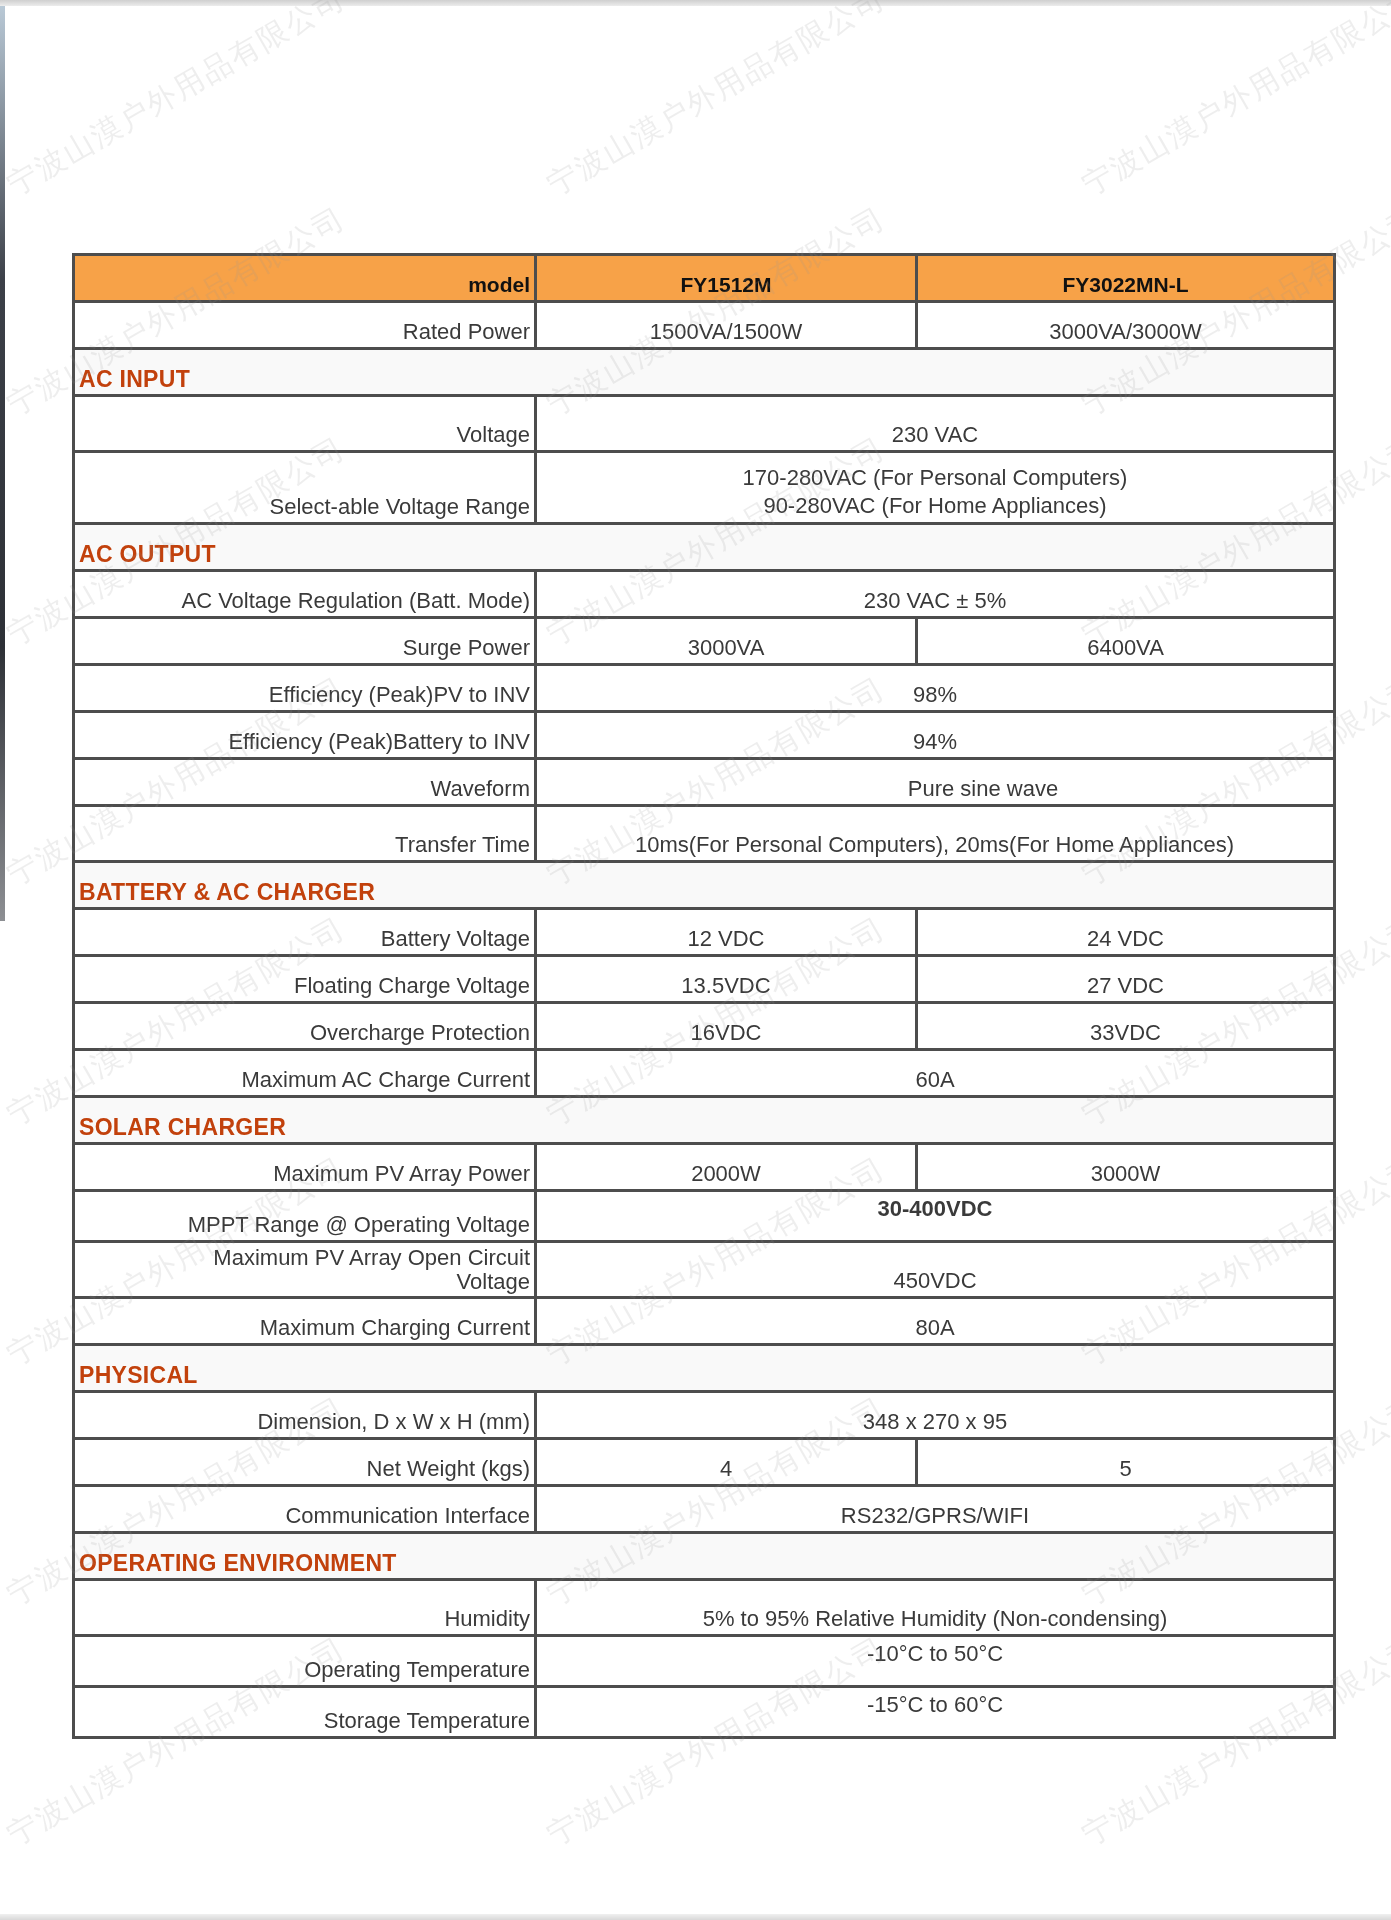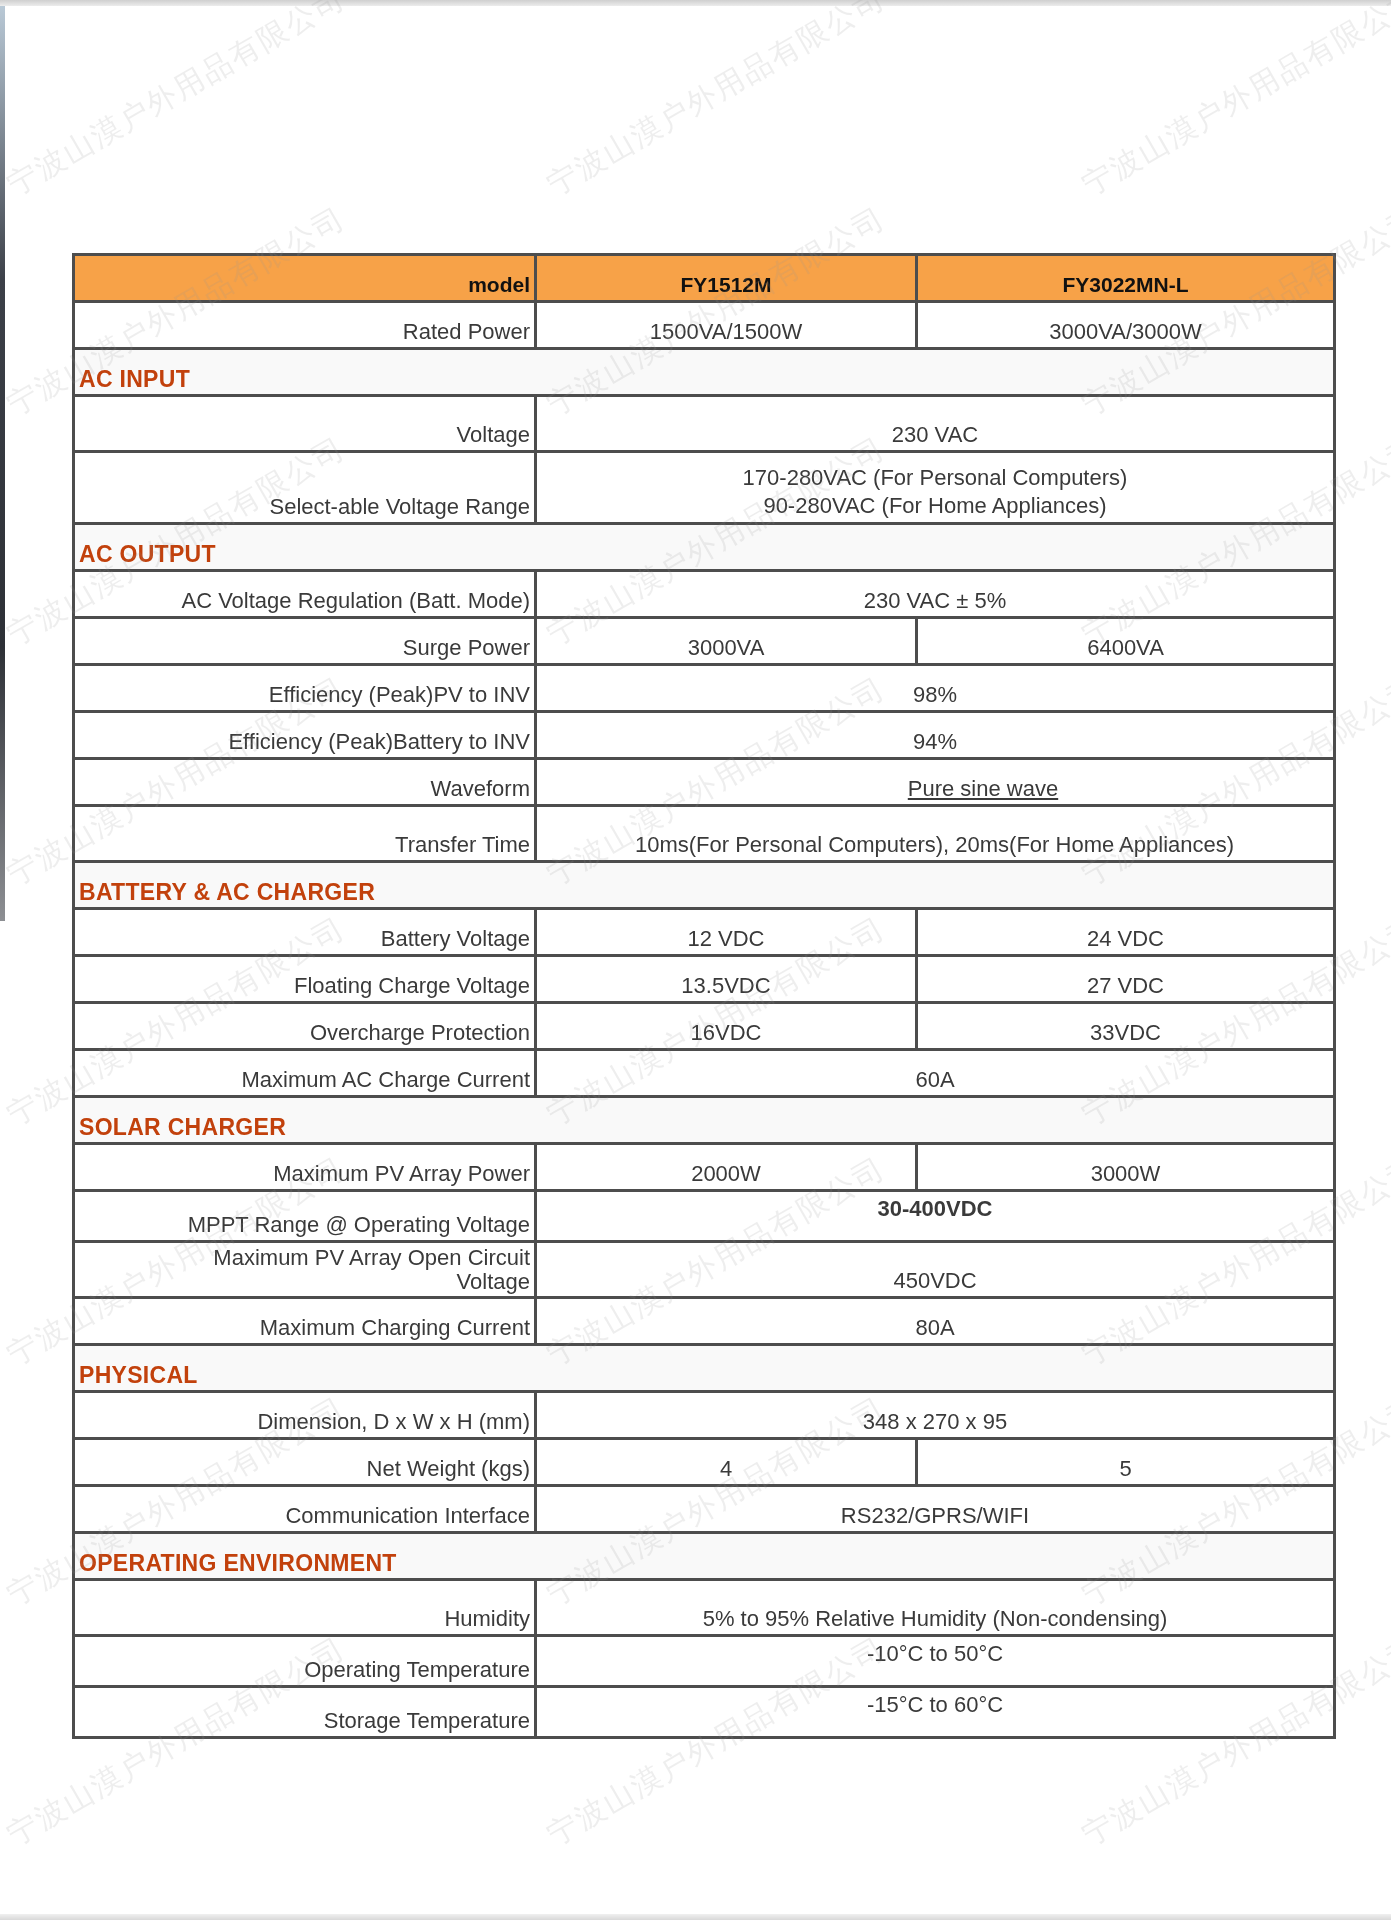--- a/index.html
+++ b/index.html
@@ -34,21 +34,21 @@
   table.spec td.label { text-align: right; }
   table.spec td.val { text-align: center; }
   tr.header td { background: #f7a248; font-weight: bold; color: #111; font-size: 21px; height: 42px; }
   tr.header td.val { text-align: center; }
   tr.section td { background: #f9f9f9; font-weight: bold; font-size: 23px; color: #c2410c; height: 42px; letter-spacing: 0.3px; }
   tr.r td { height: 42px; }
   tr.r.tall td { height: 67px; }
   tr.r.mid td { height: 51px; margin-left: 32px; }
   td.val.top { vertical-align: top; padding-top: 4px; }
   td.val.bold { font-weight: bold; }
-  td.val.left-indent { text-align: left; padding-left: 100px; text-decoration: underline; }
+  td.val.left-indent { text-align: left; padding-left: 100px; }
   td.val.left-flush { text-align: left; padding-left: 3px; }
   .multi { display: block; line-height: 28px; }
   .rated td { color: #111; font-size: 20px; }
 </style>
 </head>
 <body>
 
 <div class="top-edge"></div>
 <div class="left-strip"></div>
 

